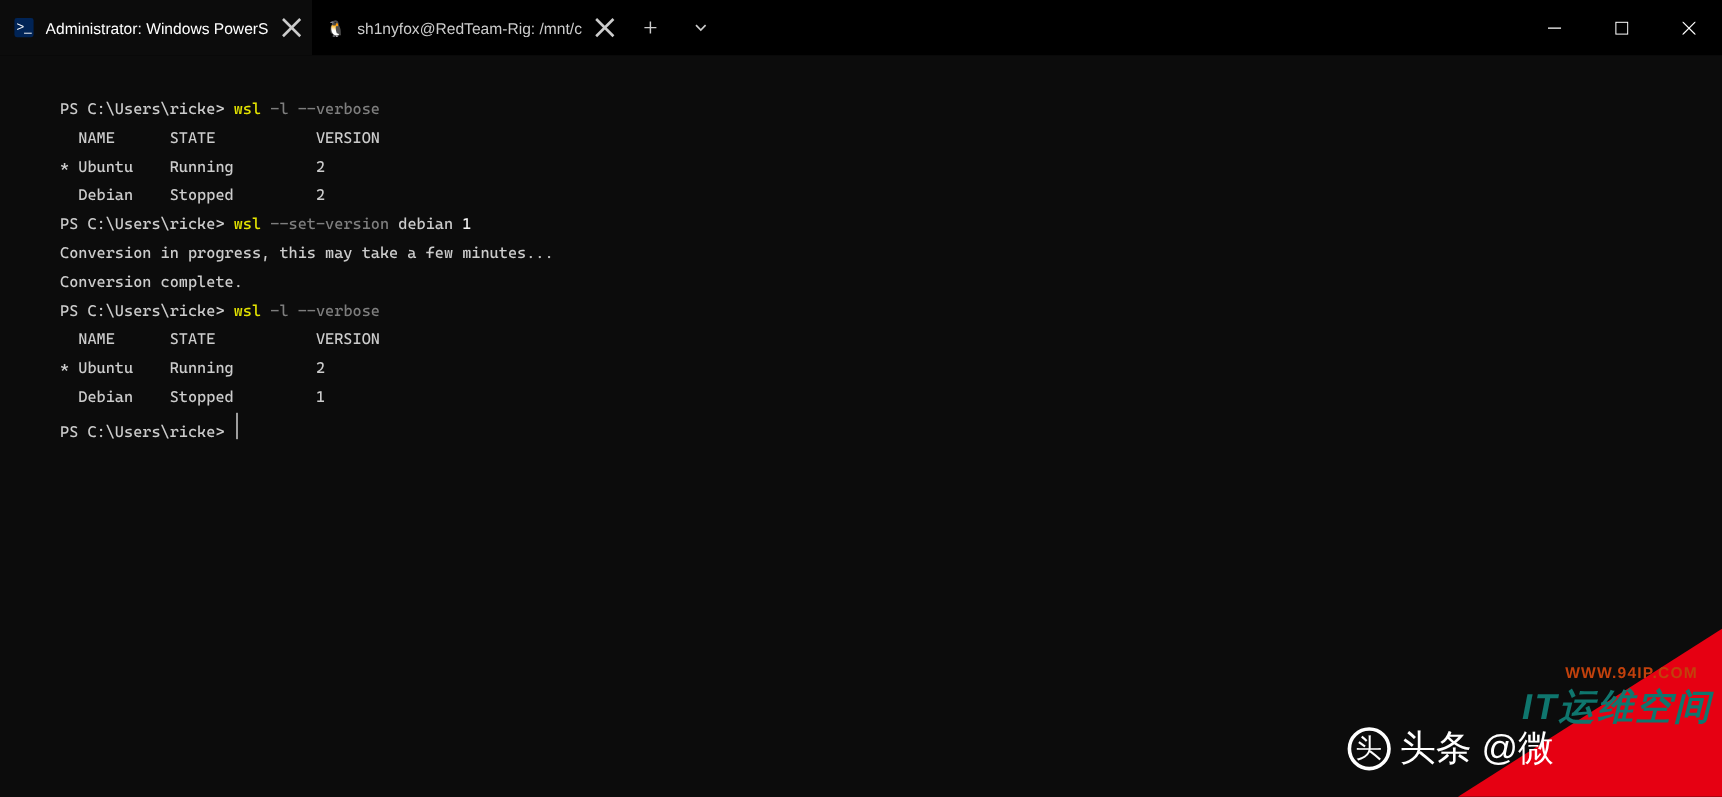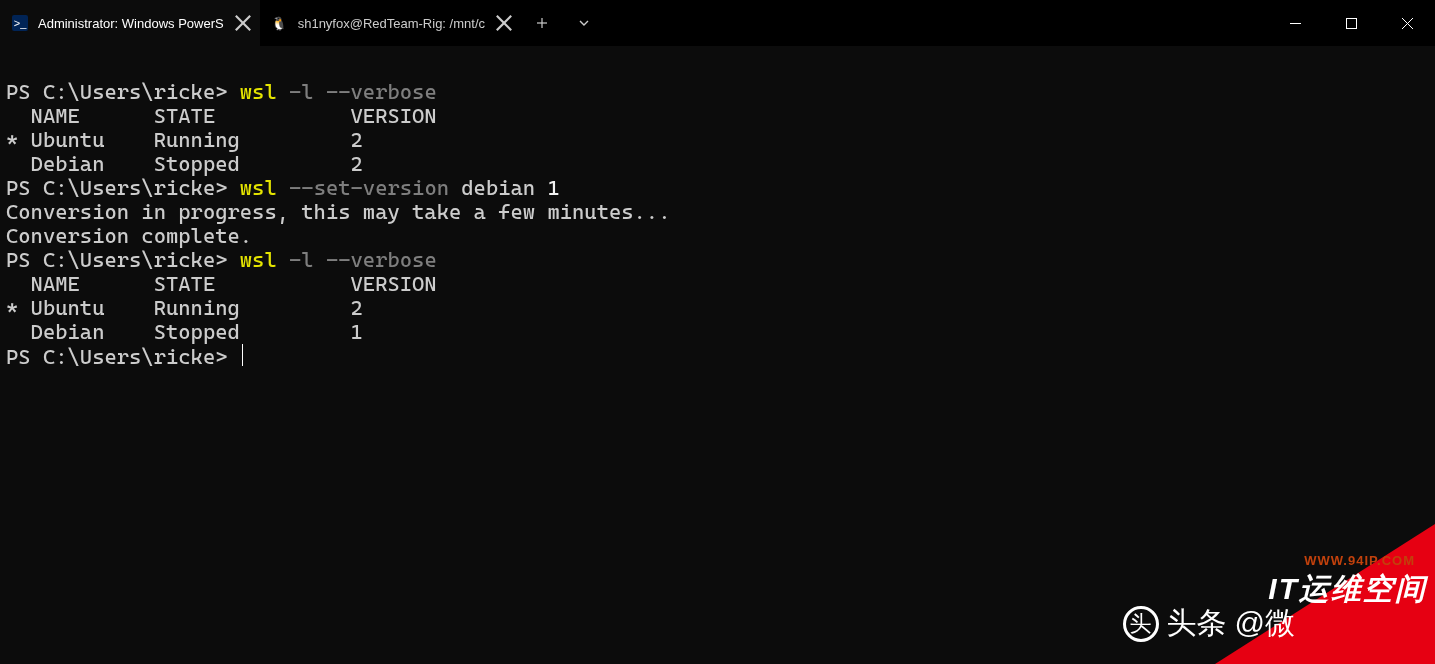--- a/index.html
+++ b/index.html
@@ -12,28 +12,28 @@
   .tab-icon { width: 16px; height: 16px; display: inline-flex; align-items: center; justify-content: center; flex-shrink:0;}
   .tab-title { white-space: nowrap; overflow: hidden; text-overflow: clip; max-width: 200px; }
   .tab-close { width: 18px; height: 18px; display: inline-flex; align-items: center; justify-content: center; color: #cccccc; font-size: 12px; border-radius:2px;}
   .tab-actions { display:flex; align-items:center; }
   .tab-action-btn { width:42px; height:46px; display:flex; align-items:center; justify-content:center; color:#cccccc; }
   .tab-action-btn svg { width:12px; height:12px; }
   .spacer { flex:1; }
   .win-controls { display:flex; }
   .win-btn { width:56px; height:46px; display:flex; align-items:center; justify-content:center; color:#ffffff; }
   .win-btn svg { width:11px; height:11px; }
-  .terminal { padding: 10px 6px; font-size: 21px; line-height: 24px; color:#cccccc; font-family: Consolas,"Cascadia Mono", monospace; white-space: pre; position:relative; }
+  .terminal { padding: 10px 6px; font-size: 13px; line-height: 24px; color:#cccccc; font-family: Consolas,"Cascadia Mono", monospace; white-space: pre; position:relative;margin-left:44px; }
   .y  { color:#e4e400; }
   .g  { color:#7e7e7e; }
   .w  { color:#f2f2f2; }
   .cursor { display:inline-block; width:1px; height:22px; background:#ffffff; vertical-align:-2px; margin-left:2px;}
   .triangle { position:absolute; right:0; bottom:0; width:0; height:0; border-left:220px solid transparent; border-bottom:140px solid #e60012; }
   .wm-top { position:absolute; right:20px; bottom:96px; color:#c2410c; font-family: Arial, sans-serif; font-weight:bold; font-size:13px; letter-spacing:1px; }
-  .wm-mid { position:absolute; right:8px; bottom:54px; color:#ffffff; font-family: "Segoe UI", Arial, sans-serif; font-weight:900; font-size:30px; letter-spacing:2px; font-style:italic; }
+  .wm-mid { position:absolute; right:8px; bottom:54px; color:#0f766e; font-family: "Segoe UI", Arial, sans-serif; font-weight:900; font-size:30px; letter-spacing:2px; font-style:italic; }
   .wm-head { position:absolute; right:140px; bottom:20px; color:#ffffff; font-family:"Microsoft YaHei","Segoe UI",sans-serif; font-size:30px; display:flex; align-items:center; gap:8px;}
   .wm-head .icon { width:36px; height:36px; border:3px solid #fff; border-radius:50%; display:inline-flex; align-items:center; justify-content:center; font-size:22px;}
   .ps-icon { background:#012456; color:#fff; border-radius:2px; font-size:11px; width:16px; height:16px; display:inline-flex; align-items:center; justify-content:center;}
 </style>
 </head>
 <body>
 
 <div class="titlebar">
   <div class="tabs">
     <div class="tab active">

